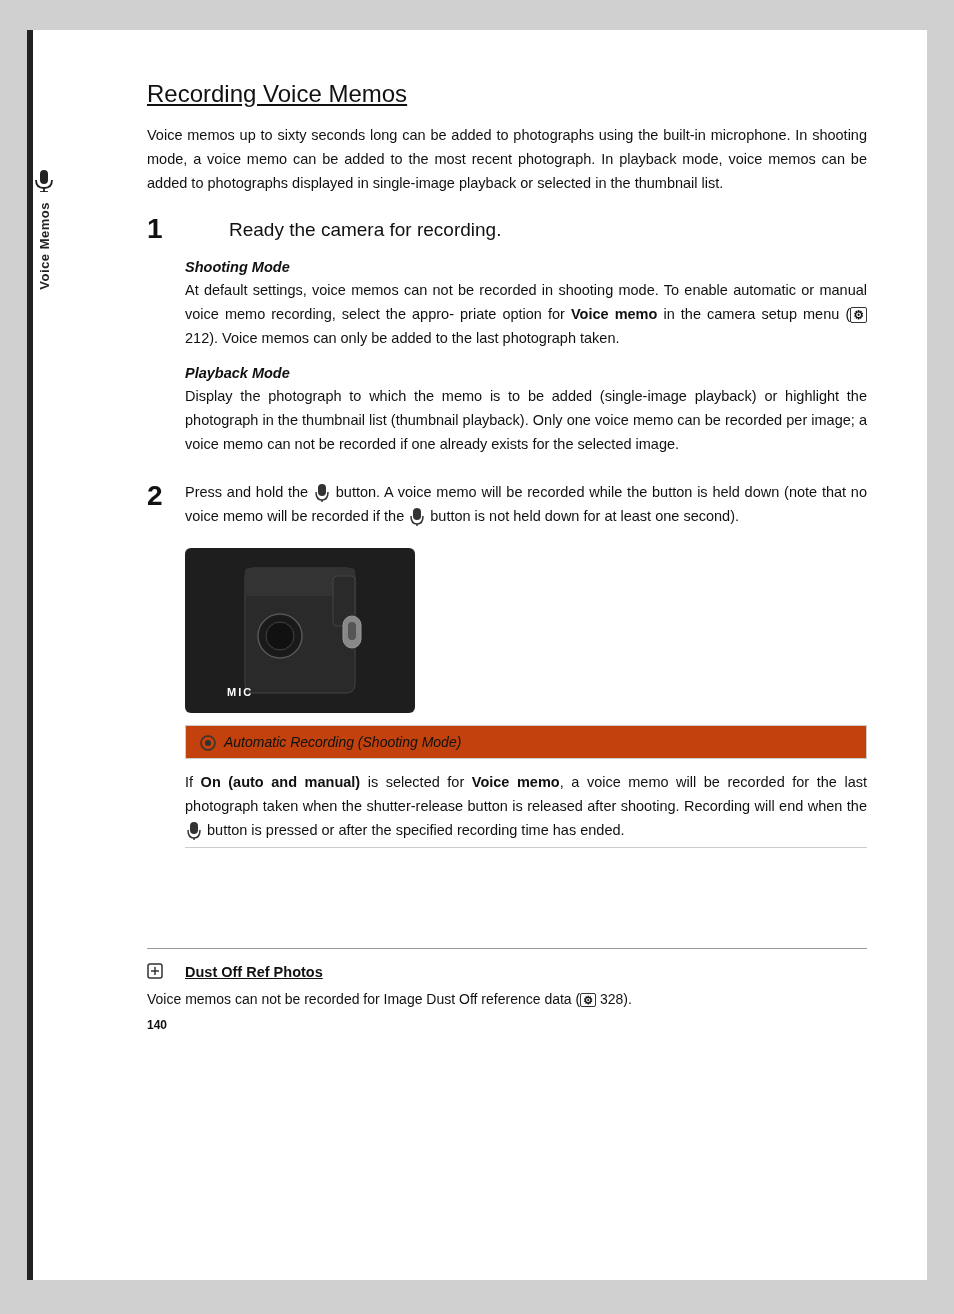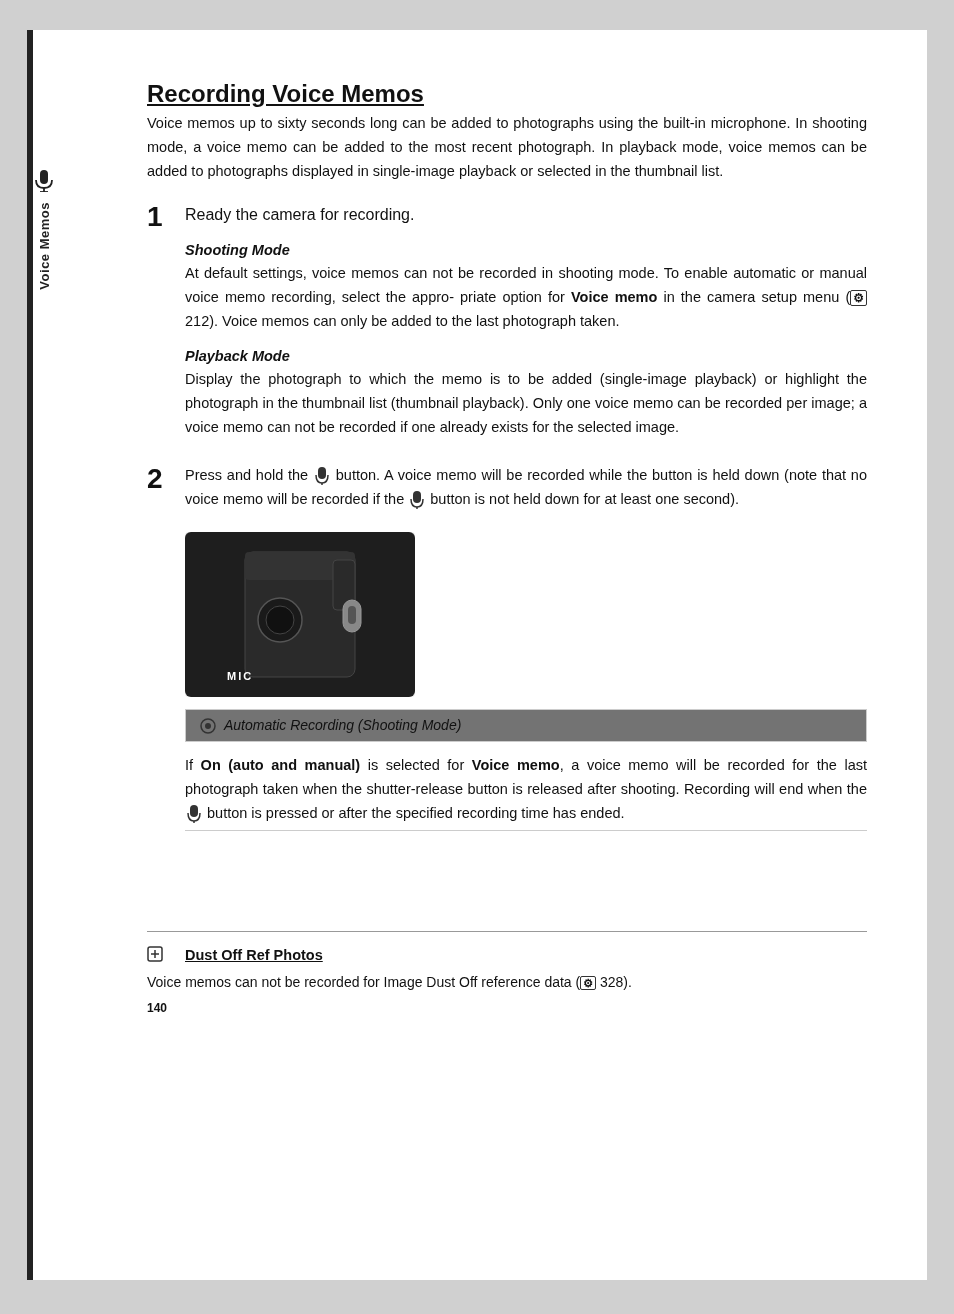--- a/index.html
+++ b/index.html
@@ -71,23 +71,23 @@
       height: 100%;
       background: #222;
     }
     
     .content {
       margin-left: 40px;
       flex: 1;
     }
     .page-title {
       font-size: 24px;
-      font-weight: bold;
+      font-weight: normal;
       text-decoration: underline;
-      margin-bottom: 4px;
+      margin-bottom: 16px;
       margin-top: 0;
     }
     .intro-text {
       font-size: 14.5px;
       line-height: 1.65;
       text-align: justify;
       margin-bottom: 18px;
     }
     .step {
       display: flex;
@@ -99,23 +99,24 @@
       font-weight: bold;
       min-width: 28px;
       margin-right: 10px;
       line-height: 1.2;
       margin-top: -2px;
     }
     .step-content {
       flex: 1;
     }
     .step-label {
-      font-size: 16px;
+      font-size: 19px;
       line-height: 1.65;
       margin-bottom: 14px;
+      margin-left: 44px;
     }
     .subheading {
       font-style: italic;
       font-weight: bold;
       font-size: 14.5px;
       margin-bottom: 4px;
       margin-top: 14px;
     }
     .subtext {
       font-size: 14.5px;
@@ -131,21 +132,21 @@
       align-items: flex-start;
       margin-bottom: 0;
     }
     .step2-text {
       flex: 1;
       font-size: 14.5px;
       line-height: 1.65;
       text-align: justify;
     }
     .auto-record-box {
-      background: #737373;
+      background: #c2410c;
       border: 1px solid #ccc;
       padding: 7px 14px;
       margin-top: 12px;
       margin-bottom: 12px;
       font-size: 14px;
       font-style: italic;
       display: flex;
       align-items: center;
       gap: 8px;
     }

